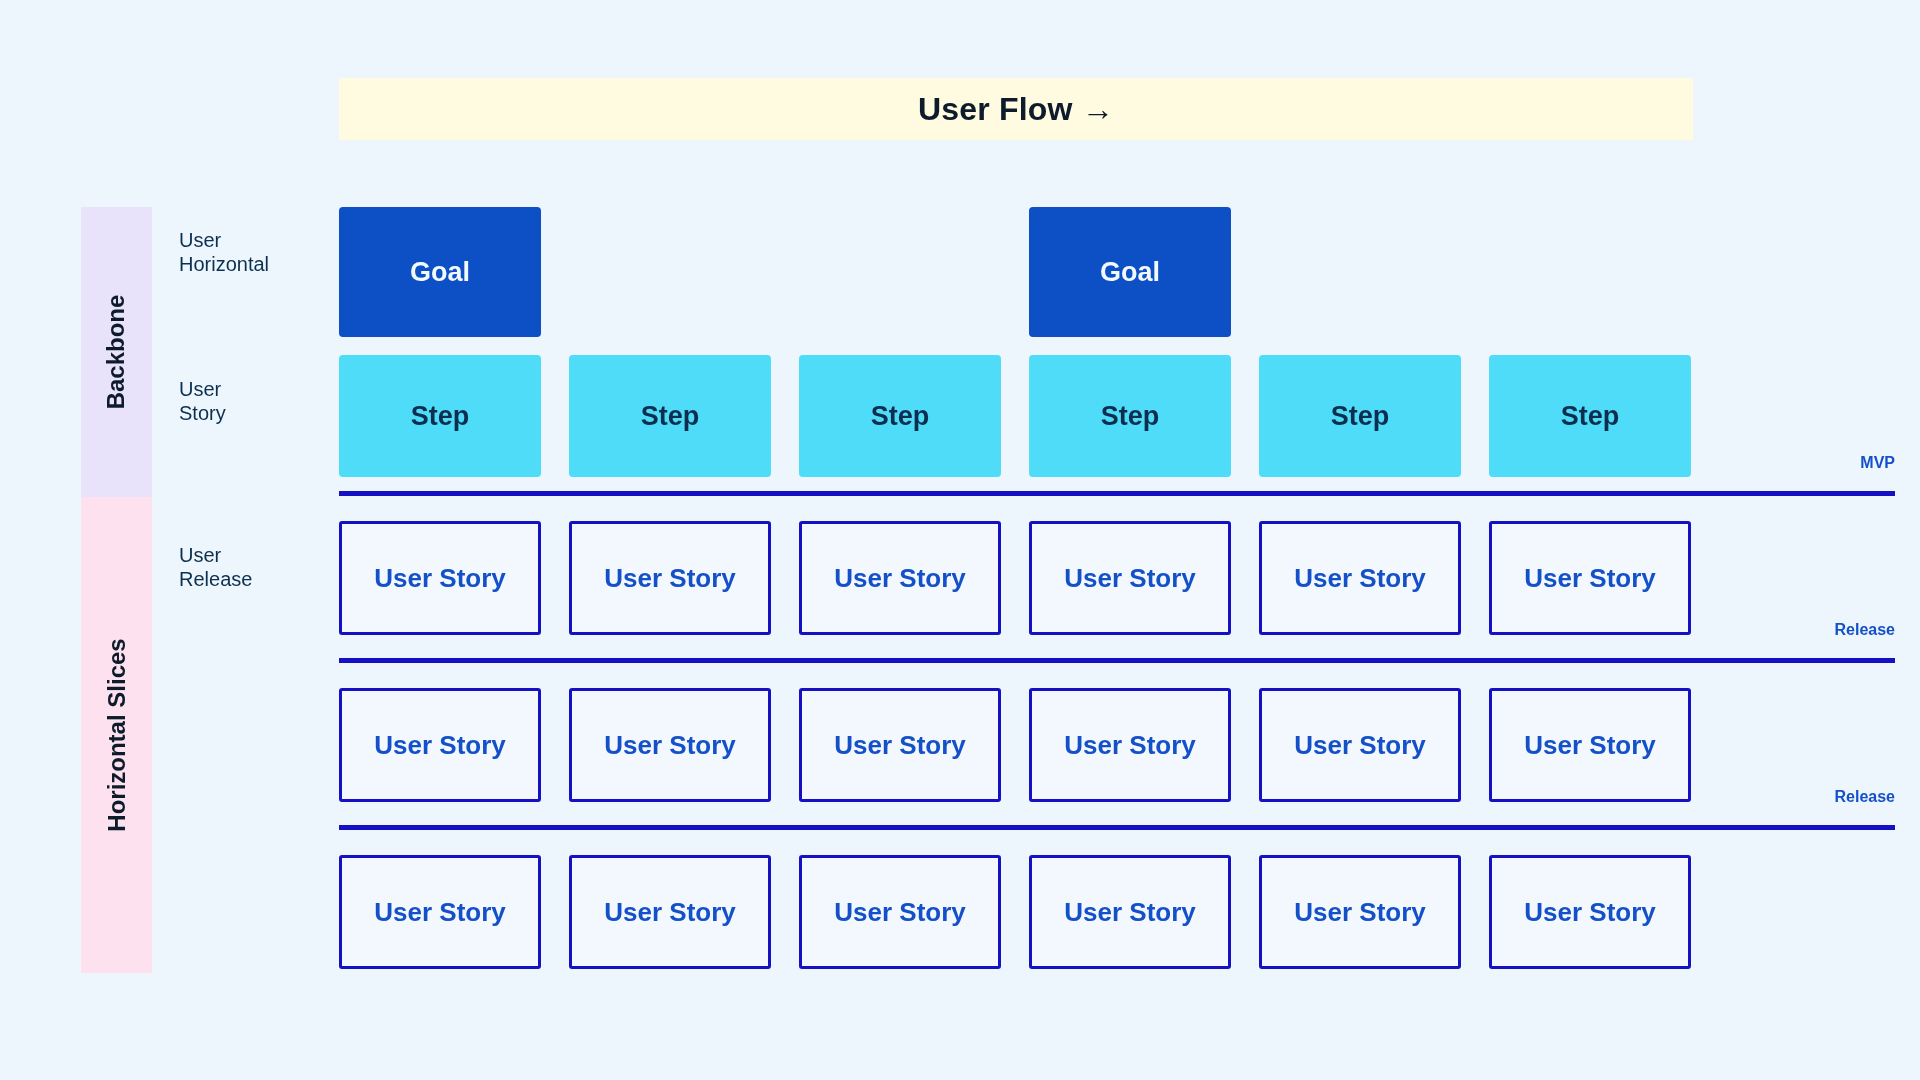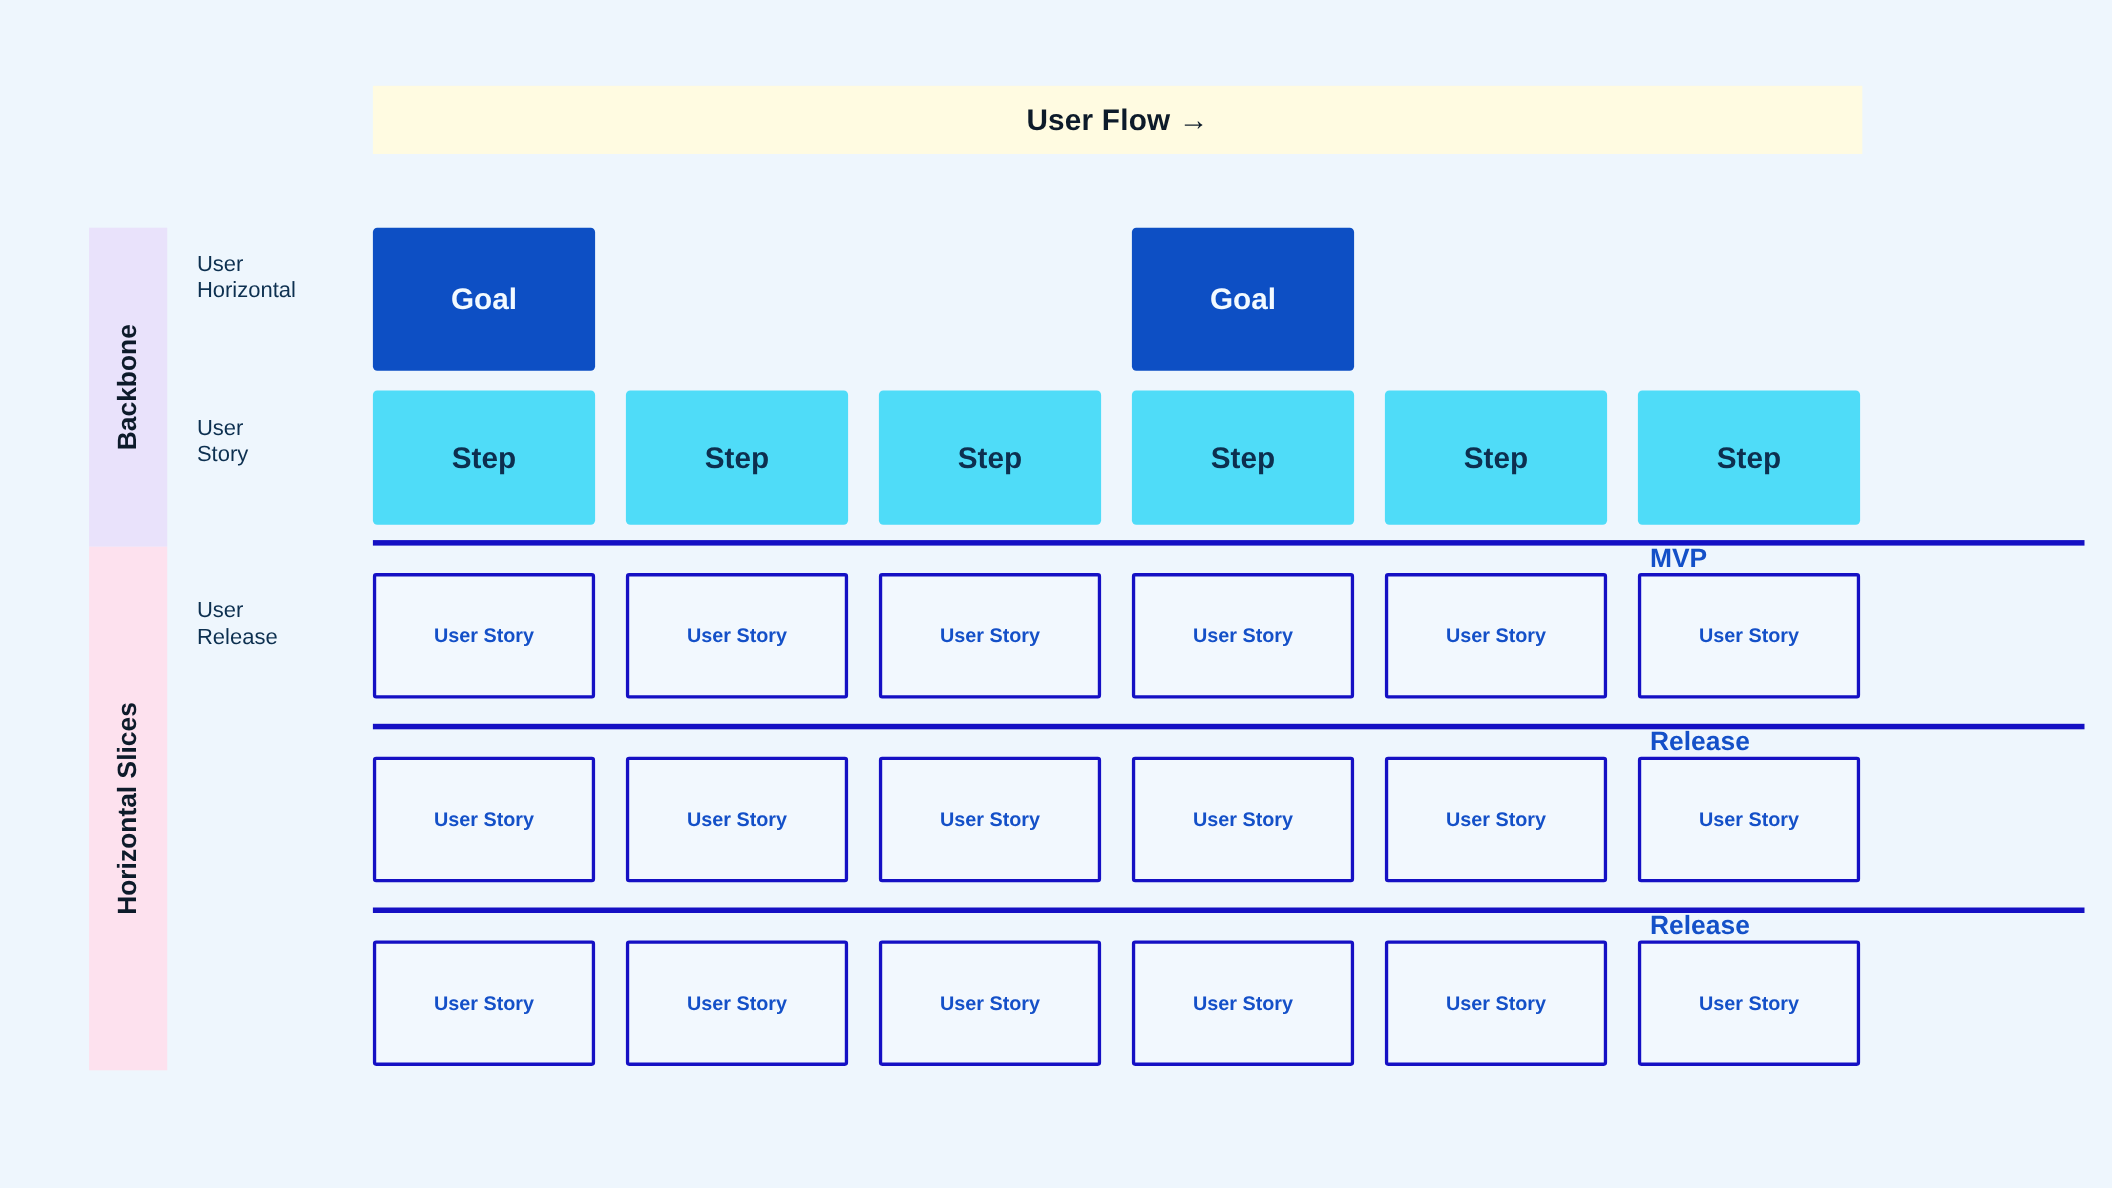--- a/index.html
+++ b/index.html
@@ -26,21 +26,21 @@
     left: 339px;
     top: 78px;
     width: 1354px;
     height: 62px;
     background: #fffbe1;
     display: flex;
     align-items: center;
     justify-content: center;
   }
   .flow-banner .flow-text {
-    font-size: 27px;
+    font-size: 32px;
     font-weight: bold;
     color: #0d1b2a;
     letter-spacing: 0.2px;
   }
 
   
   .band {
     position: absolute;
     left: 81px;
     width: 71px;
@@ -109,39 +109,39 @@
     color: #0d2f4f;
     font-size: 27px;
     font-weight: bold;
     height: 122px;
   }
 
   .card-story {
     background: #f2f8fe;
     border: 3px solid #1510c4;
     color: #1450c8;
-    font-size: 18px;
+    font-size: 26px;
     font-weight: bold;
     height: 114px;
     border-radius: 3px;
   }
 
   
   .divider {
     position: absolute;
     height: 5px;
     background: #1510c4;
     left: 339px;
   }
   .release-tag {
     position: absolute;
-    font-size: 24px;
+    font-size: 16px;
     font-weight: bold;
     color: #1450c8;
-    margin-top: 40px;
+    text-align: right;
   }
 </style>
 </head>
 <body>
 
 <div class="canvas">
 
   <div class="flow-banner">
     <span class="flow-text">User Flow →</span>
   </div>

